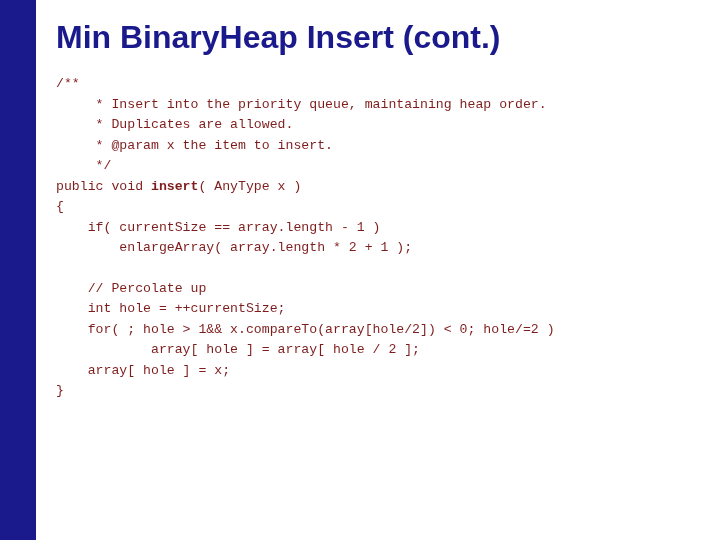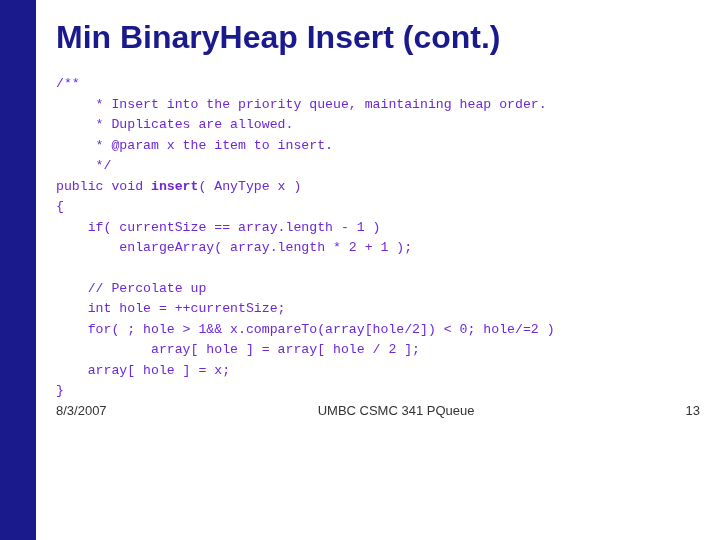--- a/index.html
+++ b/index.html
@@ -43,21 +43,21 @@
       font-weight: bold;
       color: #1a1a8c;
       margin-bottom: 18px;
       line-height: 1.2;
     }
 
     .code-block {
       font-family: 'Courier New', Courier, monospace;
       font-size: 13.2px;
       line-height: 1.55;
-      color: #6d28d9;
+      color: #7f1d1d;
       white-space: pre;
     }
 
     .bold {
       font-weight: bold;
     }
 
     .footer {
       position: absolute;
       bottom: 8px;
@@ -101,18 +101,13 @@
 <span>        enlargeArray( array.length * 2 + 1 );</span>
 <span> </span>
 <span>    // Percolate up</span>
 <span>    int hole = ++currentSize;</span>
 <span>    for( ; hole &gt; 1&amp;&amp; x.compareTo(array[hole/2]) &lt; 0; hole/=2 )</span>
 <span>            array[ hole ] = array[ hole / 2 ];</span>
 <span>    array[ hole ] = x;</span>
 <span>}</span></div>
   </div>
 
-  <div class="footer">
-    <span>8/3/2007</span>
-    <span class="footer-center">UMBC CSMC 341 PQueue</span>
-    <span class="footer-right">13</span>
-  </div>
 </div>
 
 </body></html>

